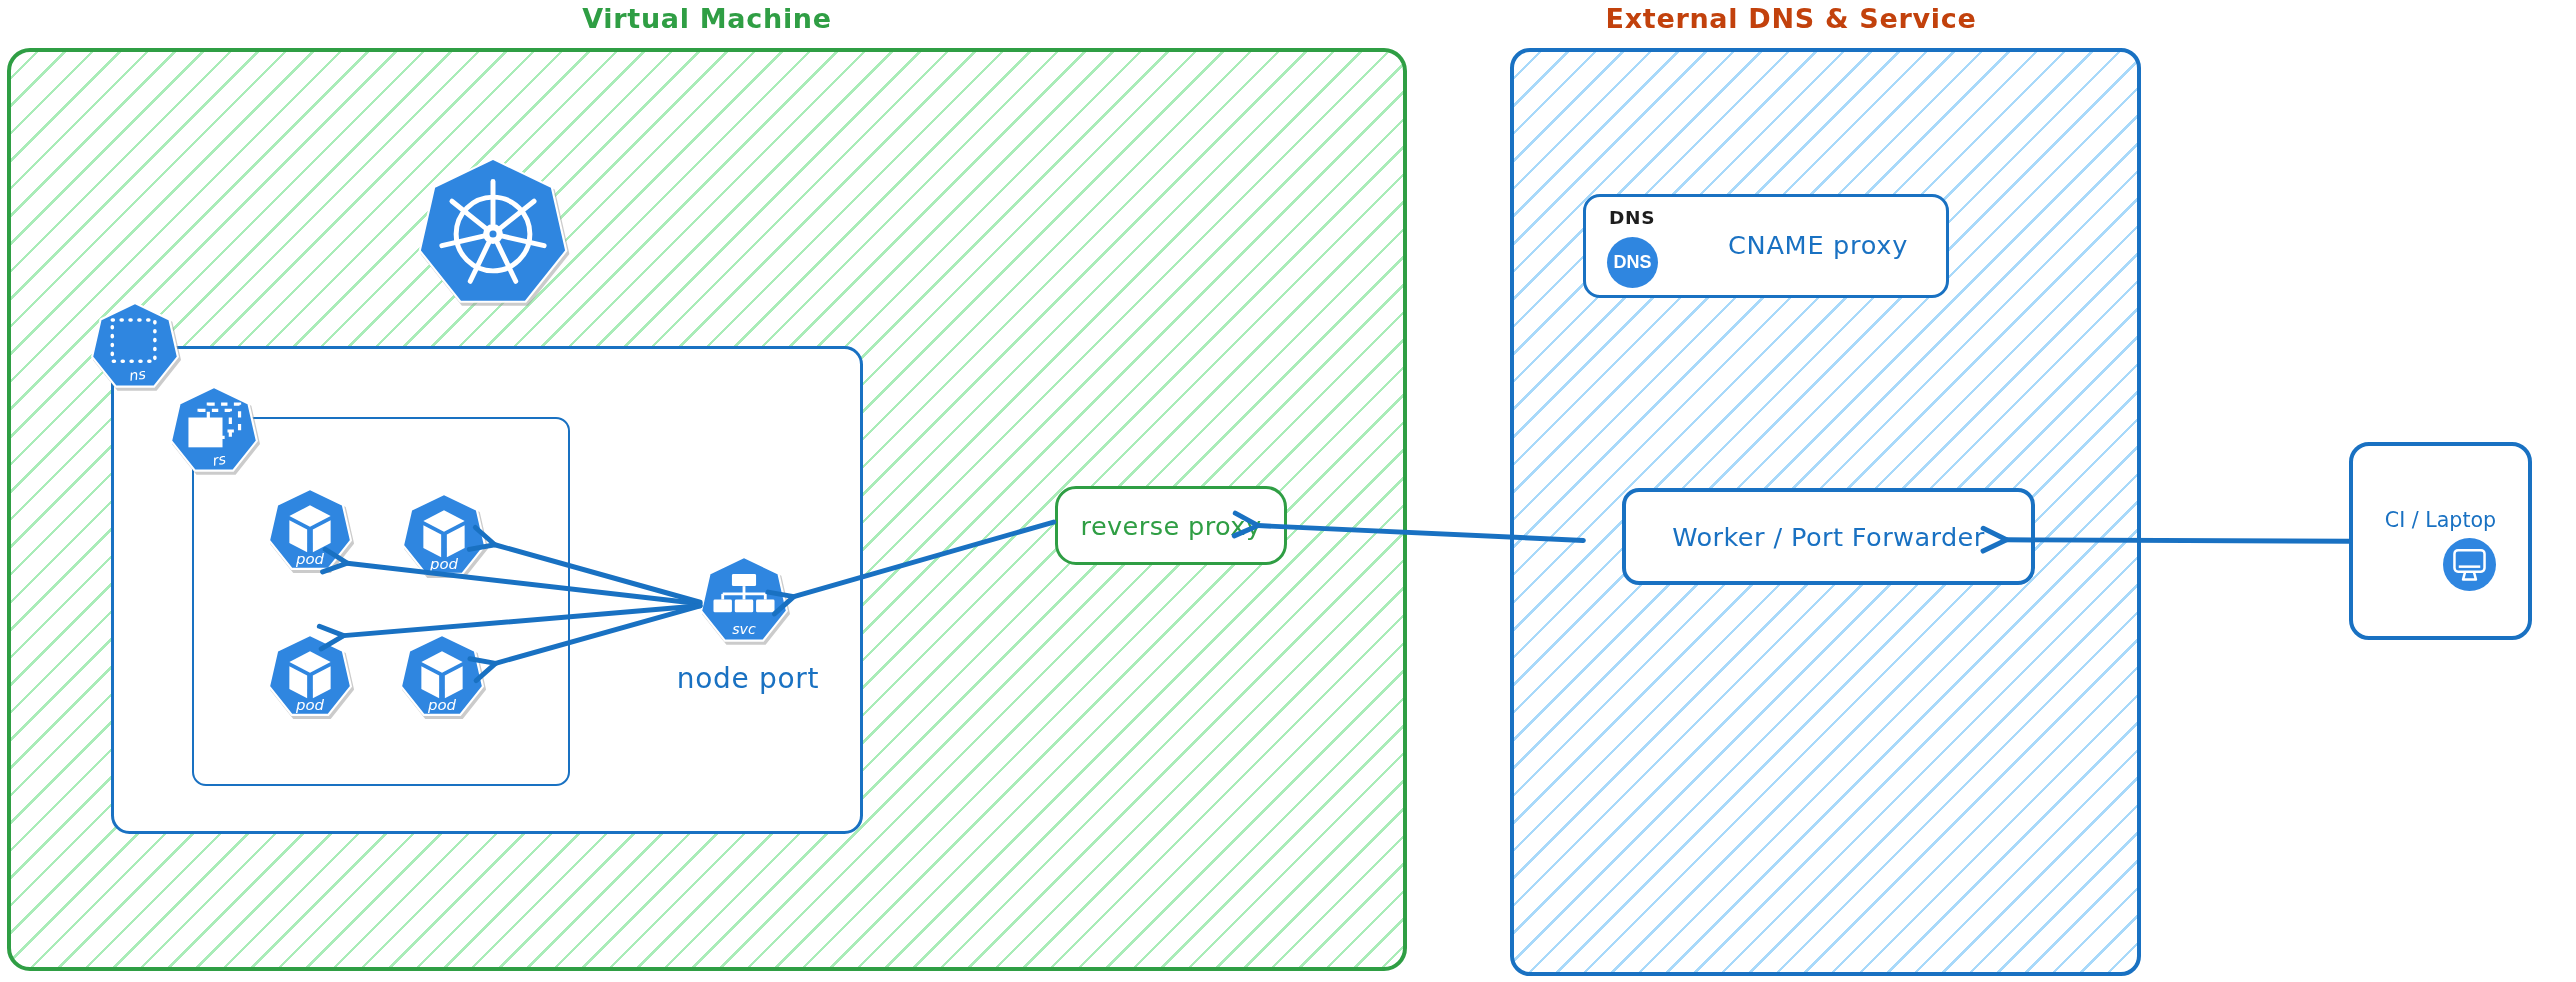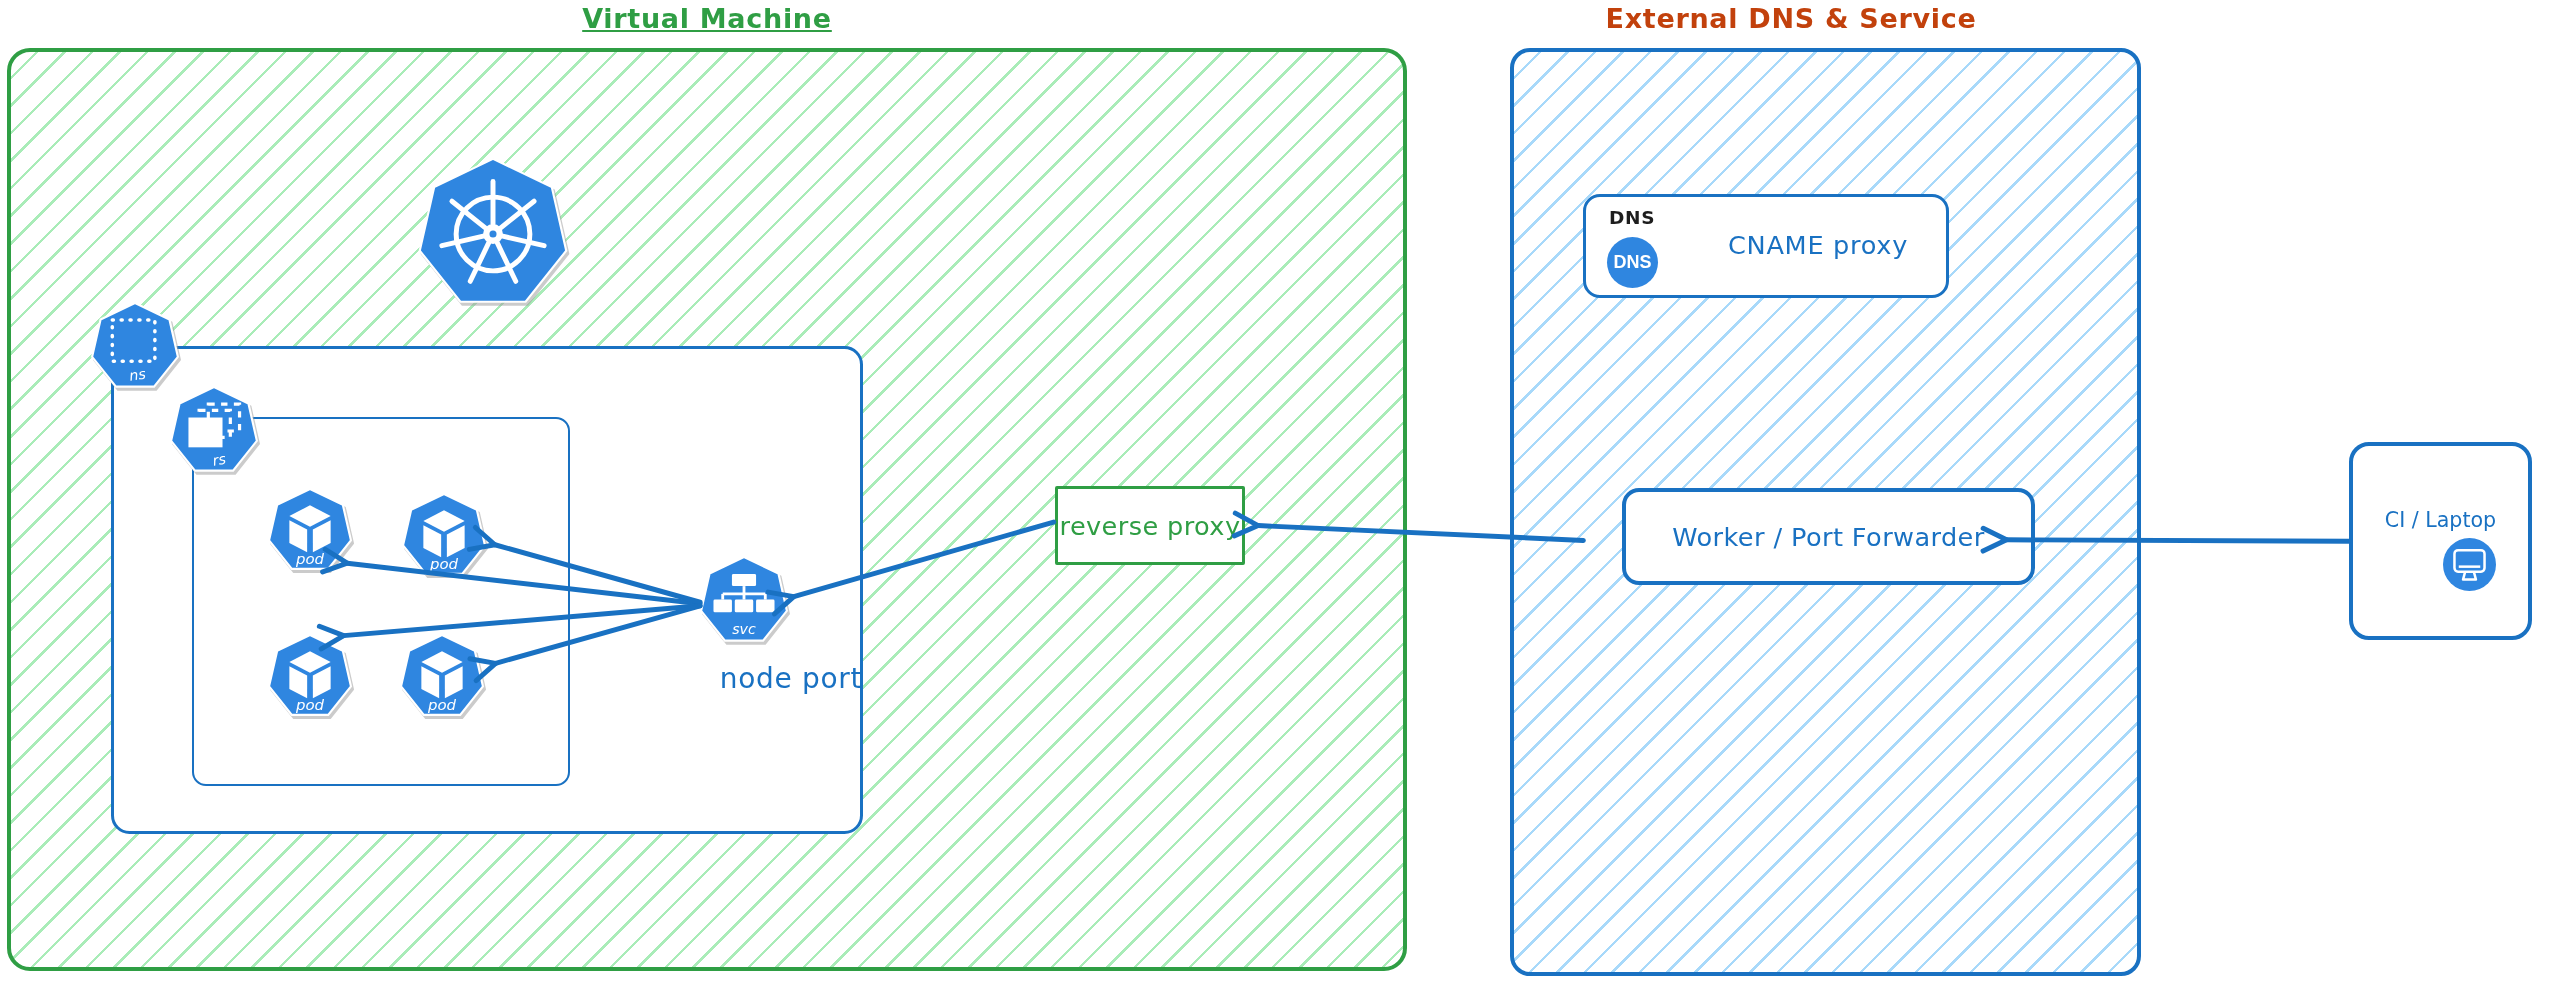--- a/index.html
+++ b/index.html
@@ -27,47 +27,47 @@
   .group-title{
     top:2.8px;transform:translateX(-50%);
     font-size:27px;font-weight:600;letter-spacing:0.7px;white-space:nowrap;
   }
   .t-green{color:#2f9e44;}
   .t-blue{color:#c2410c;}
   
   .white-box{background:#ffffff;box-sizing:border-box;}
   .ns-box{left:111px;top:346px;width:752px;height:488px;border:3.6px solid #1971c2;border-radius:18.5px;}
   .rs-box{left:192px;top:417px;width:378px;height:369px;border:2.8px solid #1971c2;border-radius:14px;}
-  .rp-box{left:1055px;top:486px;width:190px;height:79px;border:3.6px solid #2f9e44;border-radius:2px;
+  .rp-box{left:1055px;top:486px;width:232px;height:79px;border:3.6px solid #2f9e44;border-radius:21px;
           display:flex;align-items:center;justify-content:center;text-align:right;}
   .rp-label{font-size:25.6px;color:#2f9e44;white-space:nowrap;letter-spacing:0.4px;}
   .dns-box{left:1583px;top:194px;width:366px;height:104px;border:3.6px solid #1971c2;border-radius:17px;}
   .dns-tag{left:23px;top:10px;font-size:18.5px;font-weight:600;color:#1e1e1e;letter-spacing:0.7px;}
   .dns-badge{left:21px;top:40px;width:51px;height:51px;border-radius:50%;background:#2f86e0;
              display:flex;align-items:center;justify-content:center;
              color:#ffffff;font-size:18px;font-weight:700;font-family:"Liberation Sans",sans-serif;}
   .cname-label{left:142px;top:33px;font-size:25.6px;color:#1971c2;white-space:nowrap;letter-spacing:0.7px;}
   .worker-box{left:1586px;top:488px;width:413px;height:97px;border:4.3px solid #1971c2;border-radius:17px;
               display:flex;align-items:center;justify-content:center;margin-left:36px;}
   .worker-label{font-size:25.6px;color:#1971c2;white-space:nowrap;letter-spacing:0.4px;}
   .ci-box{left:2349px;top:442px;width:183px;height:198px;border:4.3px solid #1971c2;border-radius:20px;}
   .ci-label{left:50%;top:62px;transform:translateX(-50%);font-size:20.6px;color:#1971c2;white-space:nowrap;}
-  .np-label{left:791px;top:662px;transform:translateX(-50%);font-size:28px;color:#1971c2;white-space:nowrap;letter-spacing:0.7px;}
+  .np-label{left:748px;top:662px;transform:translateX(-50%);font-size:28px;color:#1971c2;white-space:nowrap;letter-spacing:0.7px;}
   
   .hepta{filter:drop-shadow(2.8px 3.6px 0 rgba(160,160,160,0.55));}
   svg text{font-family:"DejaVu Sans",sans-serif;}
   .arrows{left:0;top:0;pointer-events:none;}
 </style>
 </head>
 <body>
 
 <div id="canvas">
 
   <div class="abs vm-box"></div>
-  <div class="abs group-title t-green" style="left:707px;text-decoration:underline;">Virtual Machine</div>
+  <div class="abs group-title t-green" style="left:707px;">Virtual Machine</div>
 
   <div class="abs ext-box"></div>
   <div class="abs group-title t-blue" style="left:1791px;">External DNS &amp; Service</div>
 
   <div class="abs white-box ns-box"></div>
 
   <div class="abs white-box rs-box"></div>
 
   <svg class="abs hepta" style="left:415px;top:156px;" width="156" height="156" viewBox="-110 -110 220 220">
     <polygon points="0,-106 82.9,-66.1 103.3,23.6 46.0,95.5 -46.0,95.5 -103.3,23.6 -82.9,-66.1" fill="#2f86e0" stroke="#ffffff" stroke-width="3"></polygon>

